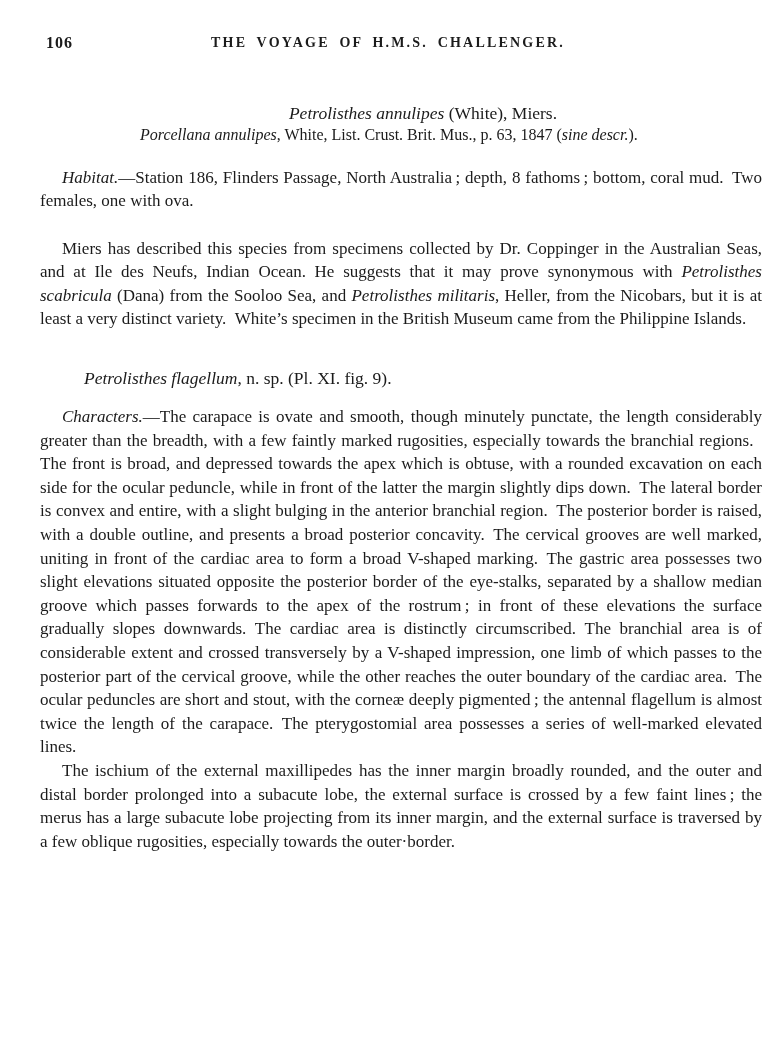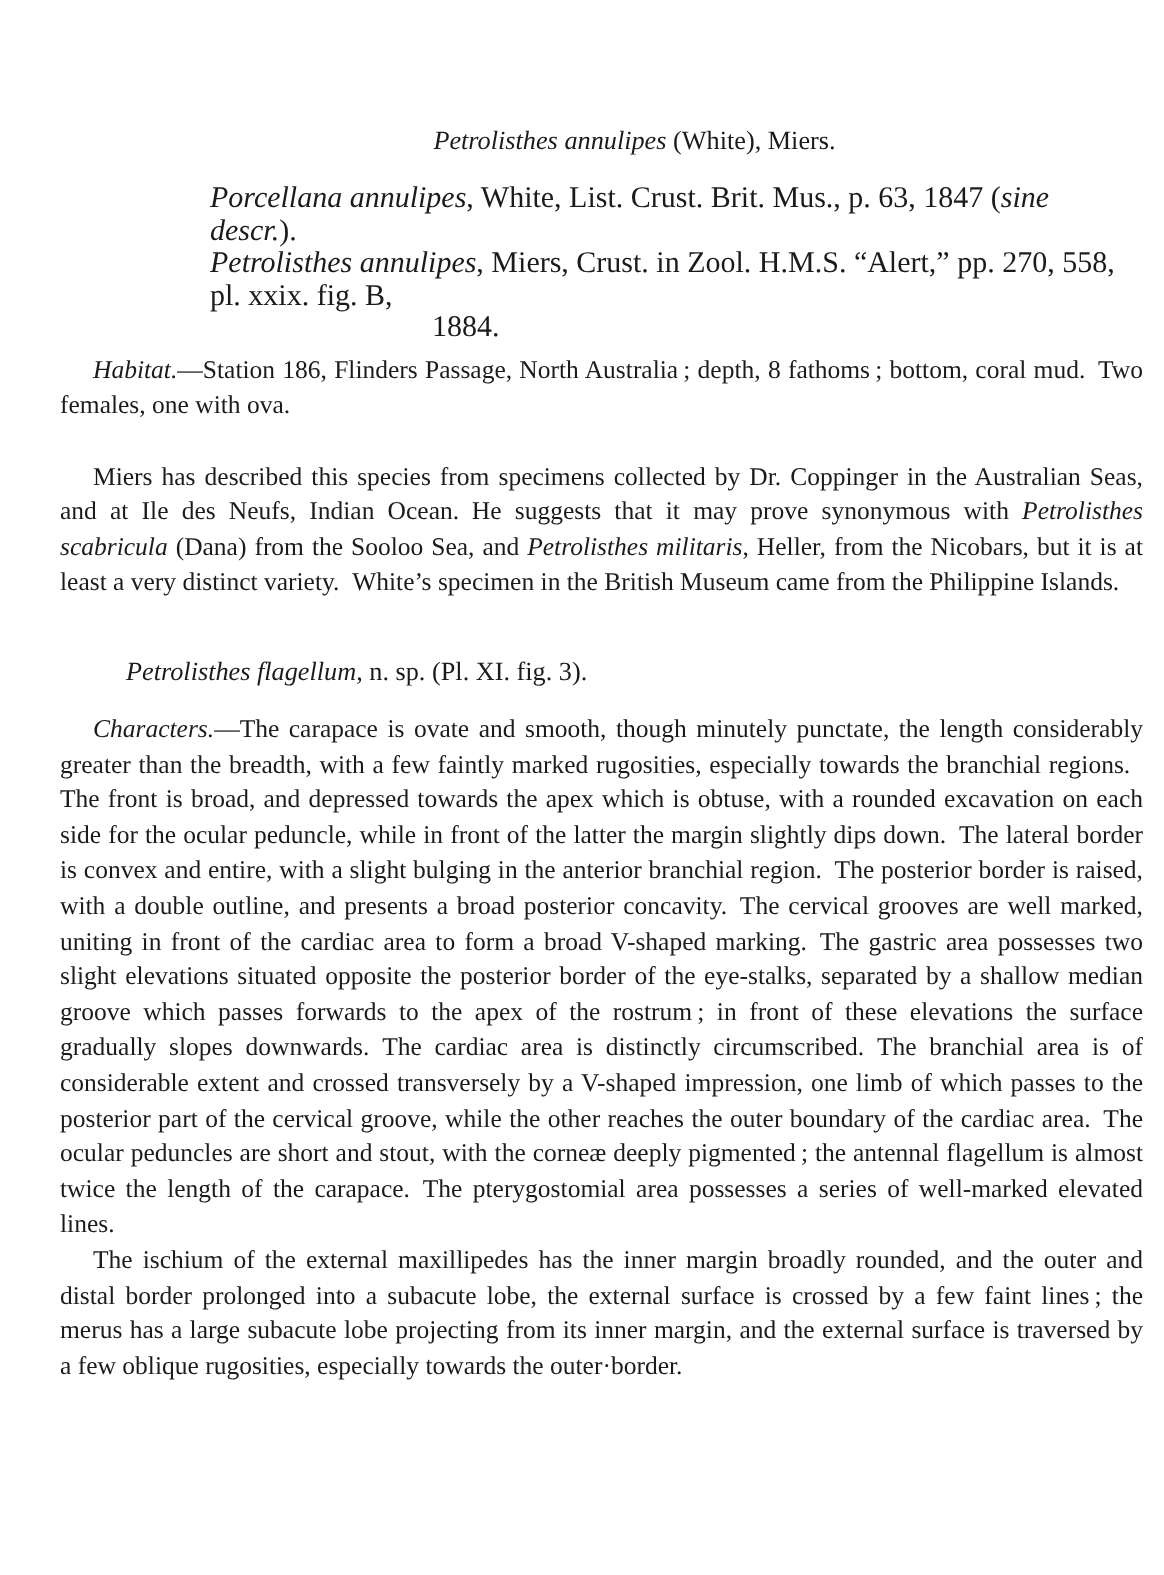--- a/index.html
+++ b/index.html
@@ -28,51 +28,54 @@
     font-size: 14px; font-weight: 700;
     letter-spacing: 2.2px; word-spacing: 4px;
   }
   .species-heading {
     margin: 0; font-size: 17.5px; font-weight: 400; line-height: 22px;
   }
   .heading-1 { margin: 48px 0 0 44px; text-align: center; }
   .heading-2 { margin: 36px 0 0 44px; }
   .it { font-style: italic; }
   .synonymy {
-    margin: 18px 0 0 100px;
-    font-size: 20px; line-height: 21.5px;
+    margin: 0 0 0 100px;
+    font-size: 16px; line-height: 21.5px;
   }
   .cite { margin: 0; text-indent: 0; }
   .yr { margin-left: 148px; }
   .body-para {
     margin: 0;
     font-size: 17px; line-height: 23.6px;
     text-align: justify;
     text-indent: 22px;
   }
-  .para-habitat { margin-top: 5px; }
+  .para-habitat { margin-top: 20px; }
   .para-discussion { margin-top: 24px; }
   .para-characters { margin-top: 16px; }
   .force-justify { text-align-last: justify; }
 </style>
 </head>
 <body>
 
 <div class="page">
 
+  <header class="running-head">
+    <span class="page-number">106</span>
+    <span class="running-title">THE VOYAGE OF H.M.S. CHALLENGER.</span>
+  </header>
 
   <section>
     <h2 class="species-heading heading-1"><span class="it">Petrolisthes annulipes</span><span> (White), Miers.</span></h2>
     <div class="synonymy">
       <p class="cite"><span class="it">Porcellana annulipes</span><span>, White, List. Crust. Brit. Mus., p. 63, 1847 (</span><span class="it">sine descr.</span><span>).</span></p>
-      <p class="cite"><span class="it">Petrolisthes annulipes</span><span>, Miers, Crust. in Zool. H.M.S. “Alert,” pp. 270, 558, pl. xxix. fig. B,</span><br><span class="yr">1884.</span></p>
     </div>
     <p class="body-para para-habitat"><span class="it">Habitat.</span><span>—Station 186, Flinders Passage, North Australia ; depth, 8 fathoms ; bottom, coral mud. Two females, one with ova.</span></p>
     <p class="body-para para-discussion"><span>Miers has described this species from specimens collected by Dr. Coppinger in the Australian Seas, and at Ile des Neufs, Indian Ocean. He suggests that it may prove synonymous with </span><span class="it">Petrolisthes scabricula</span><span> (Dana) from the Sooloo Sea, and </span><span class="it">Petrolisthes militaris</span><span>, Heller, from the Nicobars, but it is at least a very distinct variety. White’s specimen in the British Museum came from the Philippine Islands.</span></p>
   </section>
 
   <section>
-    <h2 class="species-heading heading-2"><span class="it">Petrolisthes flagellum</span><span>, n. sp. (Pl. XI. fig. 3).</span></h2>
+    <h2 class="species-heading heading-2"><span class="it">Petrolisthes flagellum</span><span>, n. sp. (Pl. XI. fig. 9).</span></h2>
     <p class="body-para para-characters"><span class="it">Characters.</span><span>—The carapace is ovate and smooth, though minutely punctate, the length considerably greater than the breadth, with a few faintly marked rugosities, especially towards the branchial regions. The front is broad, and depressed towards the apex which is obtuse, with a rounded excavation on each side for the ocular peduncle, while in front of the latter the margin slightly dips down. The lateral border is convex and entire, with a slight bulging in the anterior branchial region. The posterior border is raised, with a double outline, and presents a broad posterior concavity. The cervical grooves are well marked, uniting in front of the cardiac area to form a broad V-shaped marking. The gastric area possesses two slight elevations situated opposite the posterior border of the eye-stalks, separated by a shallow median groove which passes forwards to the apex of the rostrum ; in front of these elevations the surface gradually slopes downwards. The cardiac area is distinctly circumscribed. The branchial area is of considerable extent and crossed transversely by a V-shaped impression, one limb of which passes to the posterior part of the cervical groove, while the other reaches the outer boundary of the cardiac area. The ocular peduncles are short and stout, with the corneæ deeply pigmented ; the antennal flagellum is almost twice the length of the carapace. The pterygostomial area possesses a series of well-marked elevated lines.</span></p>
     <p class="body-para"><span>The ischium of the external maxillipedes has the inner margin broadly rounded, and the outer and distal border prolonged into a subacute lobe, the external surface is crossed by a few faint lines ; the merus has a large subacute lobe projecting from its inner margin, and the external surface is traversed by a few oblique rugosities, especially towards the outer·border.</span></p>
   </section>
 
 </div>
 
 </body></html>

